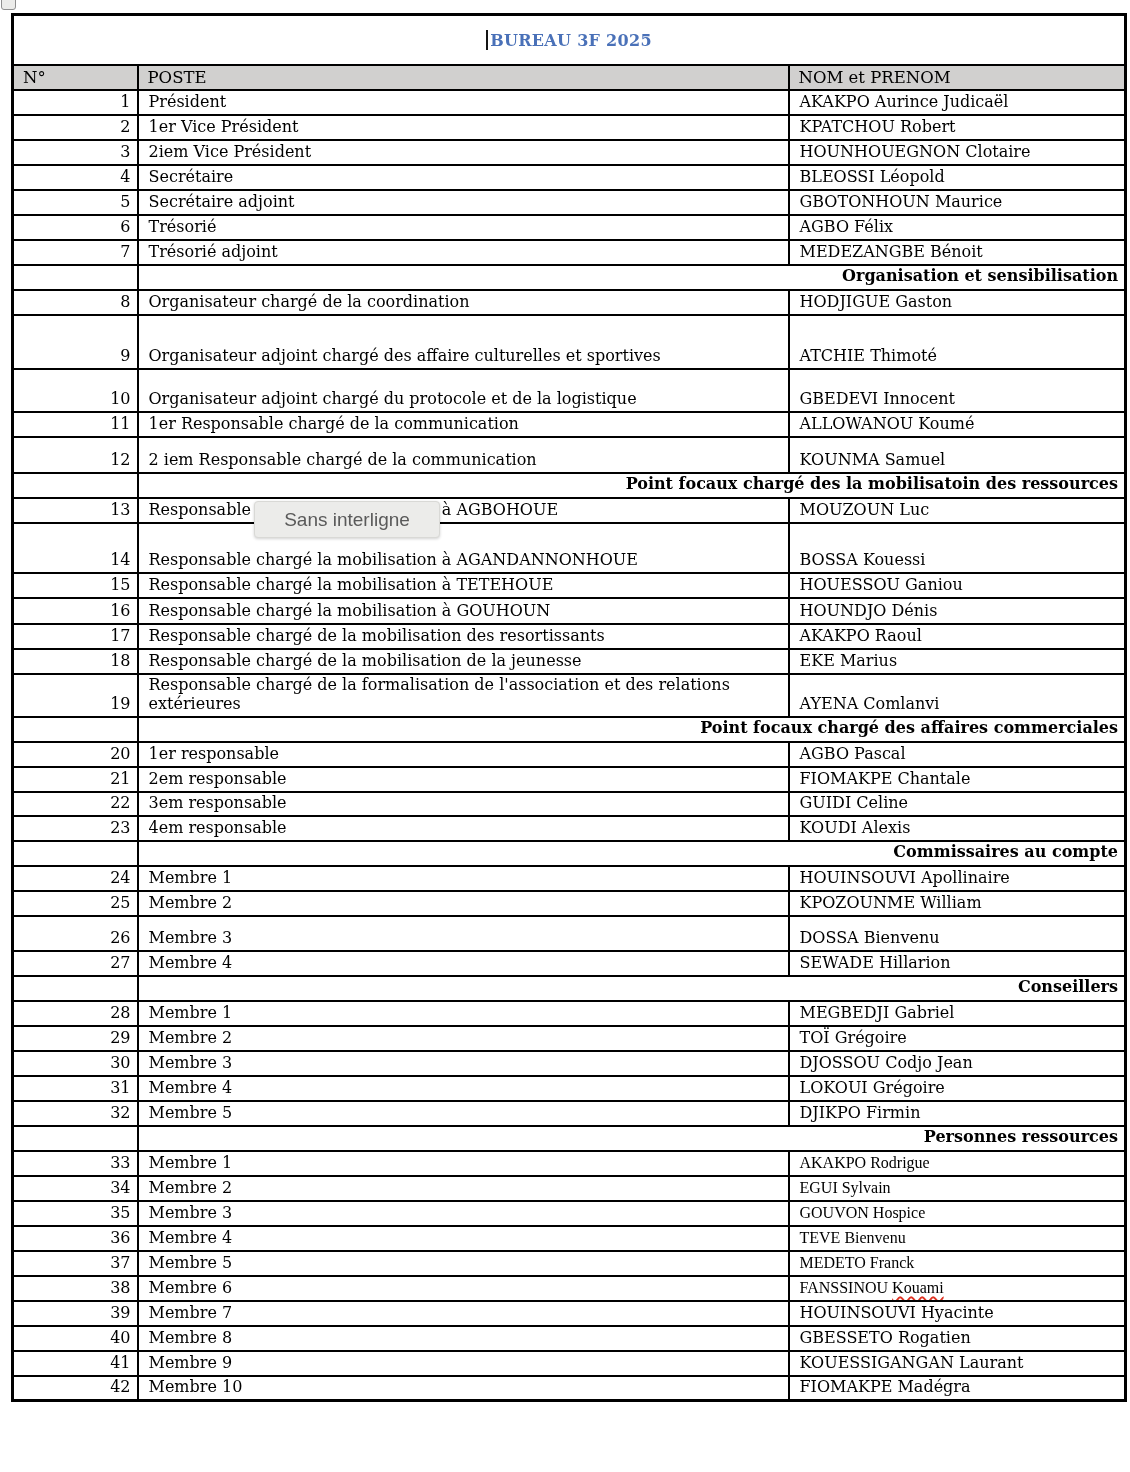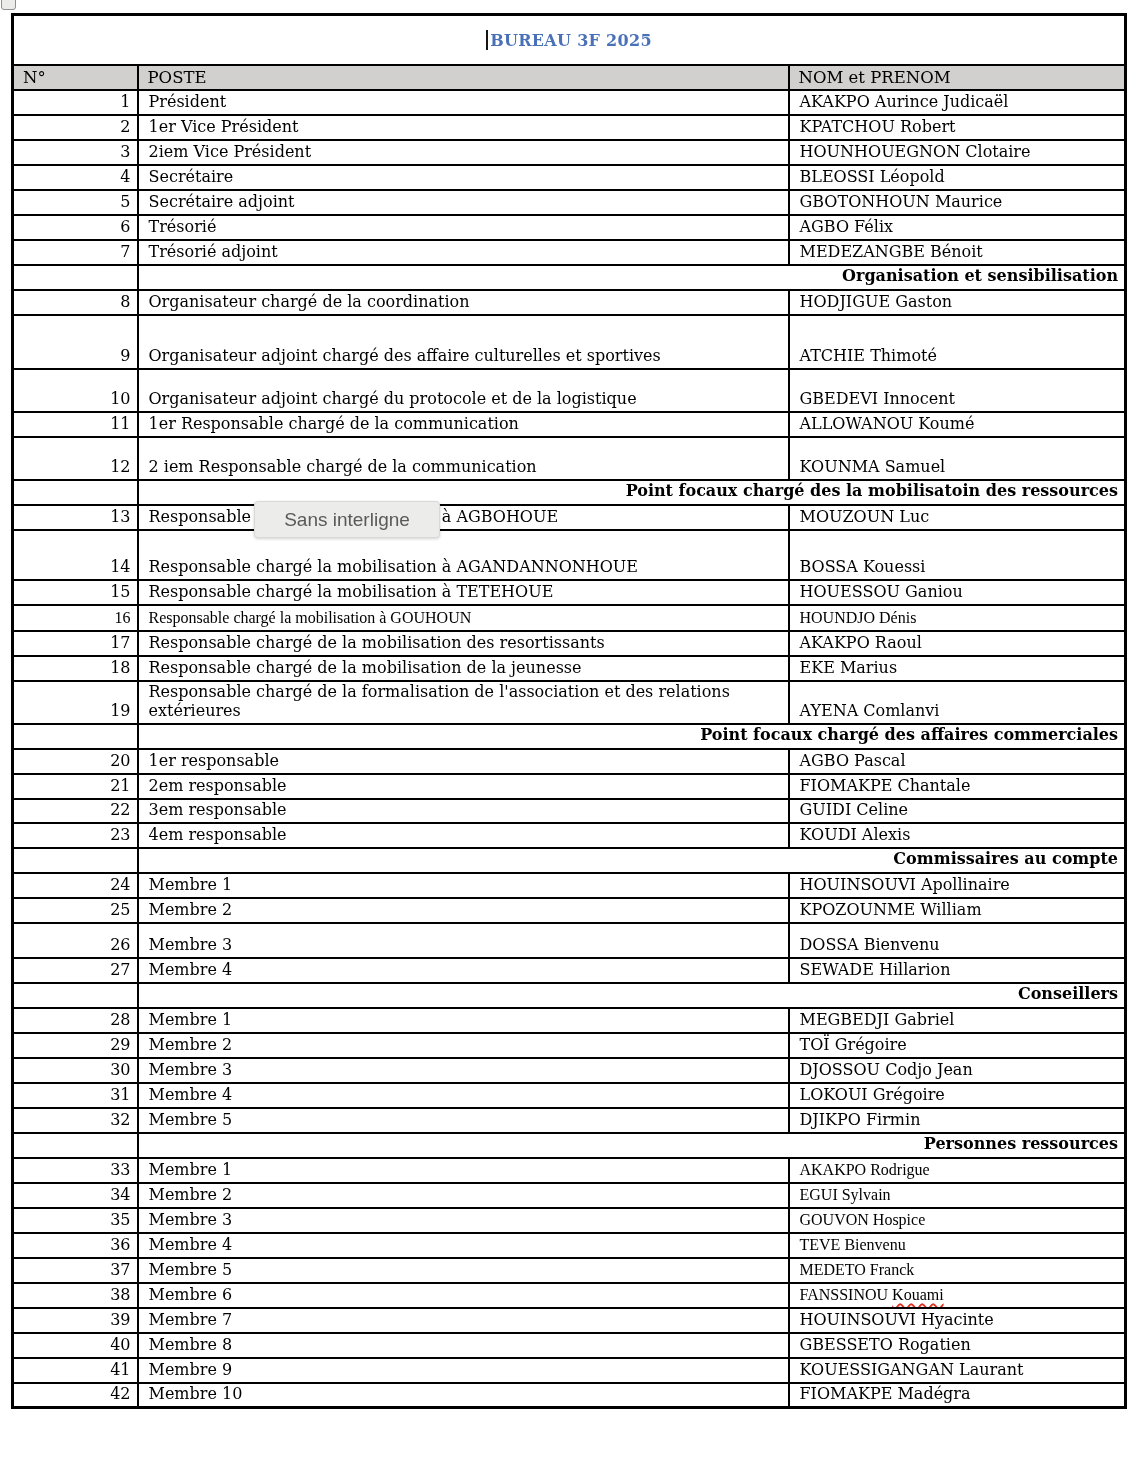--- a/index.html
+++ b/index.html
@@ -124,21 +124,21 @@
       <tr class="body-row" style="height: 43px;">
         <td class="num">10</td>
         <td>Organisateur adjoint chargé du protocole et de la logistique</td>
         <td>GBEDEVI Innocent</td>
       </tr>
       <tr class="body-row" style="height: 25px;">
         <td class="num">11</td>
         <td>1er Responsable chargé de la communication</td>
         <td>ALLOWANOU Koumé</td>
       </tr>
-      <tr class="body-row" style="height: 43px;">
+      <tr class="body-row" style="height: 36px;">
         <td class="num">12</td>
         <td>2 iem Responsable chargé de la communication</td>
         <td>KOUNMA Samuel</td>
       </tr>
       <tr class="section-row" style="height: 24px; border-radius: 6px;">
         <td class="num"></td>
         <td class="sec" colspan="2">Point focaux chargé des la mobilisatoin des ressources</td>
       </tr>
       <tr class="body-row" style="height: 25px;">
         <td class="num">13</td>
@@ -148,21 +148,21 @@
       <tr class="body-row" style="height: 50px;">
         <td class="num">14</td>
         <td>Responsable chargé la mobilisation à AGANDANNONHOUE</td>
         <td>BOSSA Kouessi</td>
       </tr>
       <tr class="body-row" style="height: 25px;">
         <td class="num">15</td>
         <td>Responsable chargé la mobilisation à TETEHOUE</td>
         <td>HOUESSOU Ganiou</td>
       </tr>
-      <tr class="body-row" style="height: 26px; font-family: Liberation Serif, serif;">
+      <tr class="body-row" style="height: 26px;">
         <td class="num">16</td>
         <td>Responsable chargé la mobilisation à GOUHOUN</td>
         <td>HOUNDJO Dénis</td>
       </tr>
       <tr class="body-row" style="height: 25px;">
         <td class="num">17</td>
         <td>Responsable chargé de la mobilisation des resortissants</td>
         <td>AKAKPO Raoul</td>
       </tr>
       <tr class="body-row" style="height: 25px;">

